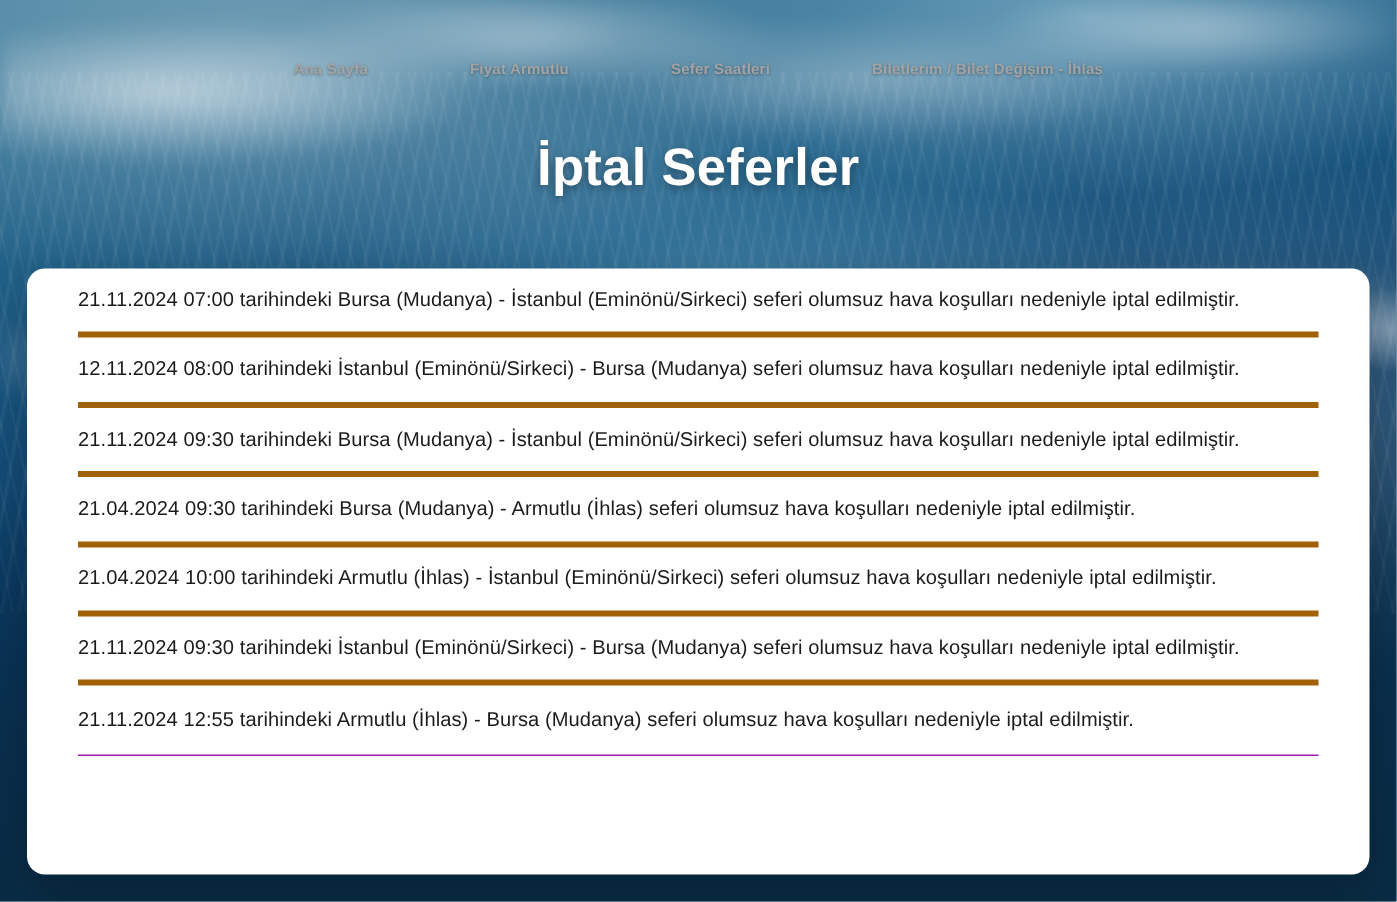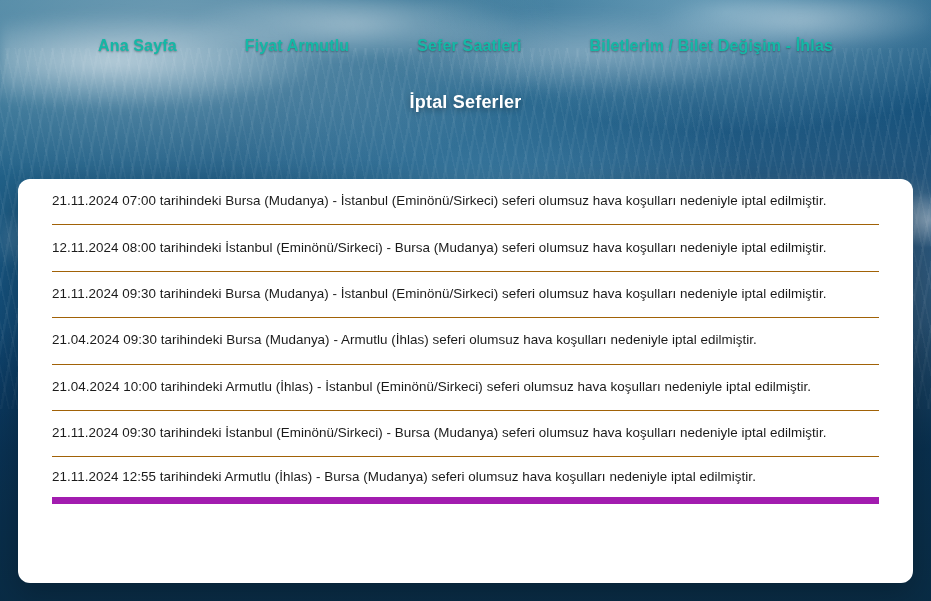--- a/index.html
+++ b/index.html
@@ -81,40 +81,40 @@
     gap: 0px;
     z-index: 5;
   }
   .nav-list {
     display: flex;
     align-items: center;
     gap: 0px;
     list-style: none;
   }
   .nav-item {
-    color: #14b8a6;
-    font-size: 16px;
+    color: #a3a3a3;
+    font-size: 10px;
     font-weight: 600;
     letter-spacing: 0.15px;
     padding: 6px 34px;
     white-space: nowrap;
     text-shadow: 0 1px 2px rgba(0,0,0,0.35);
     cursor: pointer;
     margin-top: 20px;
   }
 
   
   .page-title {
     position: absolute;
     top: 92px;
     left: 0;
     width: 931px;
     text-align: center;
     color: #ffffff;
-    font-size: 18px;
+    font-size: 35px;
     font-weight: 700;
     letter-spacing: 0.2px;
     text-shadow: 0 2px 6px rgba(0,0,0,0.35);
     z-index: 5;
   }
 
   
   .card {
     position: absolute;
     left: 18px;
@@ -128,28 +128,28 @@
     overflow: hidden;
     padding: 0 0px;
   }
   .list {
     padding: 0 34px;
   }
   .list-item {
     height: 46.4px;
     display: flex;
     align-items: center;
-    border-bottom: 1px solid #a16207;
+    border-bottom: 4px solid #a16207;
     color: #1b1b1b;
     font-size: 13.4px;
     line-height: 1.4;
     letter-spacing: 0.05px;
     white-space: nowrap;
   }
-  .list-item:last-child { border-bottom: 7px solid #a21caf; }
+  .list-item:last-child { border-bottom: 1px solid #a21caf; }
 
   
   .edge-wave {
     position: absolute;
     right: 0;
     top: 190px;
     width: 40px;
     height: 60px;
     background: radial-gradient(ellipse 60px 40px at 100% 50%, rgba(255,255,255,0.35), rgba(255,255,255,0) 70%);
     z-index: 4;

